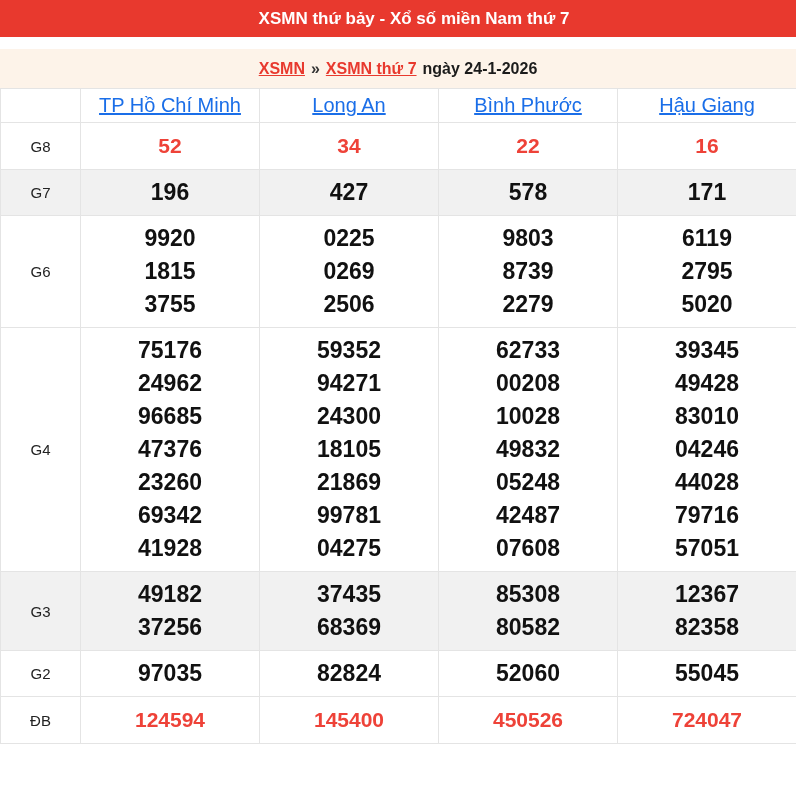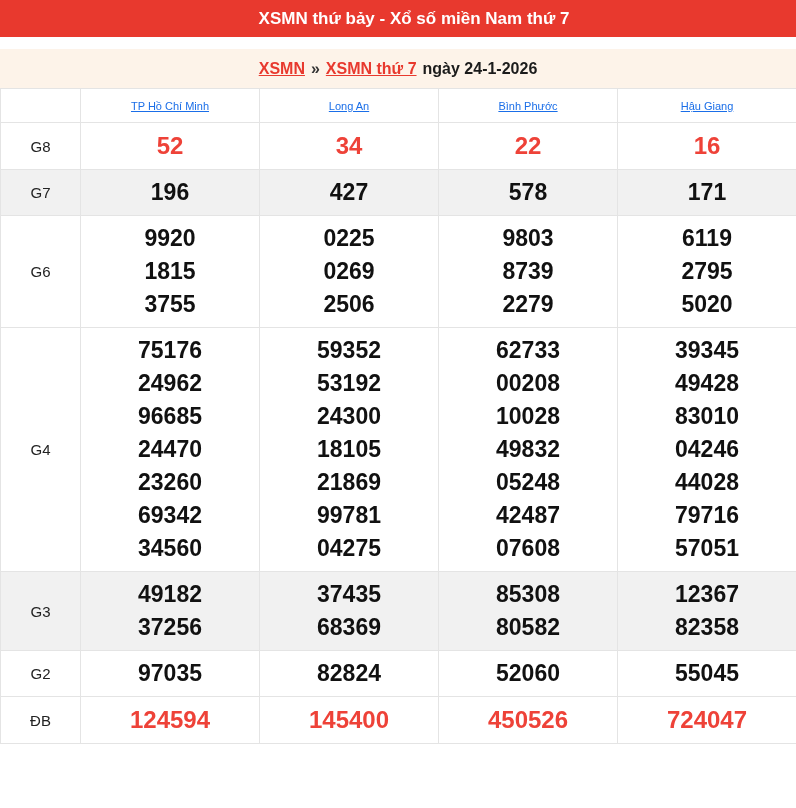--- a/index.html
+++ b/index.html
@@ -55,21 +55,21 @@
   }
   th,td{
     border:1px solid var(--border);
     text-align:center;
     vertical-align:middle;
     padding:0;
   }
   thead th{
     height:34px;
     font-weight:normal;
-    font-size:11px;
+    font-size:20px;
     background:#ffffff;
   }
   thead a{
     color:var(--blue);
     text-decoration:underline;
     cursor:pointer;
   }
   tbody td{padding:6px 0;}
   td.label{
     font-size:15px;
@@ -78,21 +78,21 @@
   }
   .num{
     font-weight:bold;
     font-size:23px;
     line-height:33px;
     color:var(--ink);
     letter-spacing:0px;
   }
   tr.hl .num{
     color:var(--num-red);
-    font-size:24px;
+    font-size:21px;
     line-height:34px;
   }
   tr.shaded{background:var(--shade);padding-left:16px;}
 </style>
 </head>
 <body>
 
 <div class="topbar">
   <span>XSMN thứ bảy - Xổ số miền Nam thứ 7</span>
 </div>
@@ -174,28 +174,28 @@
           <div class="num">2795</div>
           <div class="num">5020</div>
         </td>
       </tr>
       <tr>
         <td class="label">G4</td>
         <td>
           <div class="num">75176</div>
           <div class="num">24962</div>
           <div class="num">96685</div>
-          <div class="num">24470</div>
+          <div class="num">47376</div>
           <div class="num">23260</div>
           <div class="num">69342</div>
-          <div class="num">34560</div>
+          <div class="num">41928</div>
         </td>
         <td>
           <div class="num">59352</div>
-          <div class="num">53192</div>
+          <div class="num">94271</div>
           <div class="num">24300</div>
           <div class="num">18105</div>
           <div class="num">21869</div>
           <div class="num">99781</div>
           <div class="num">04275</div>
         </td>
         <td>
           <div class="num">62733</div>
           <div class="num">00208</div>
           <div class="num">10028</div>

